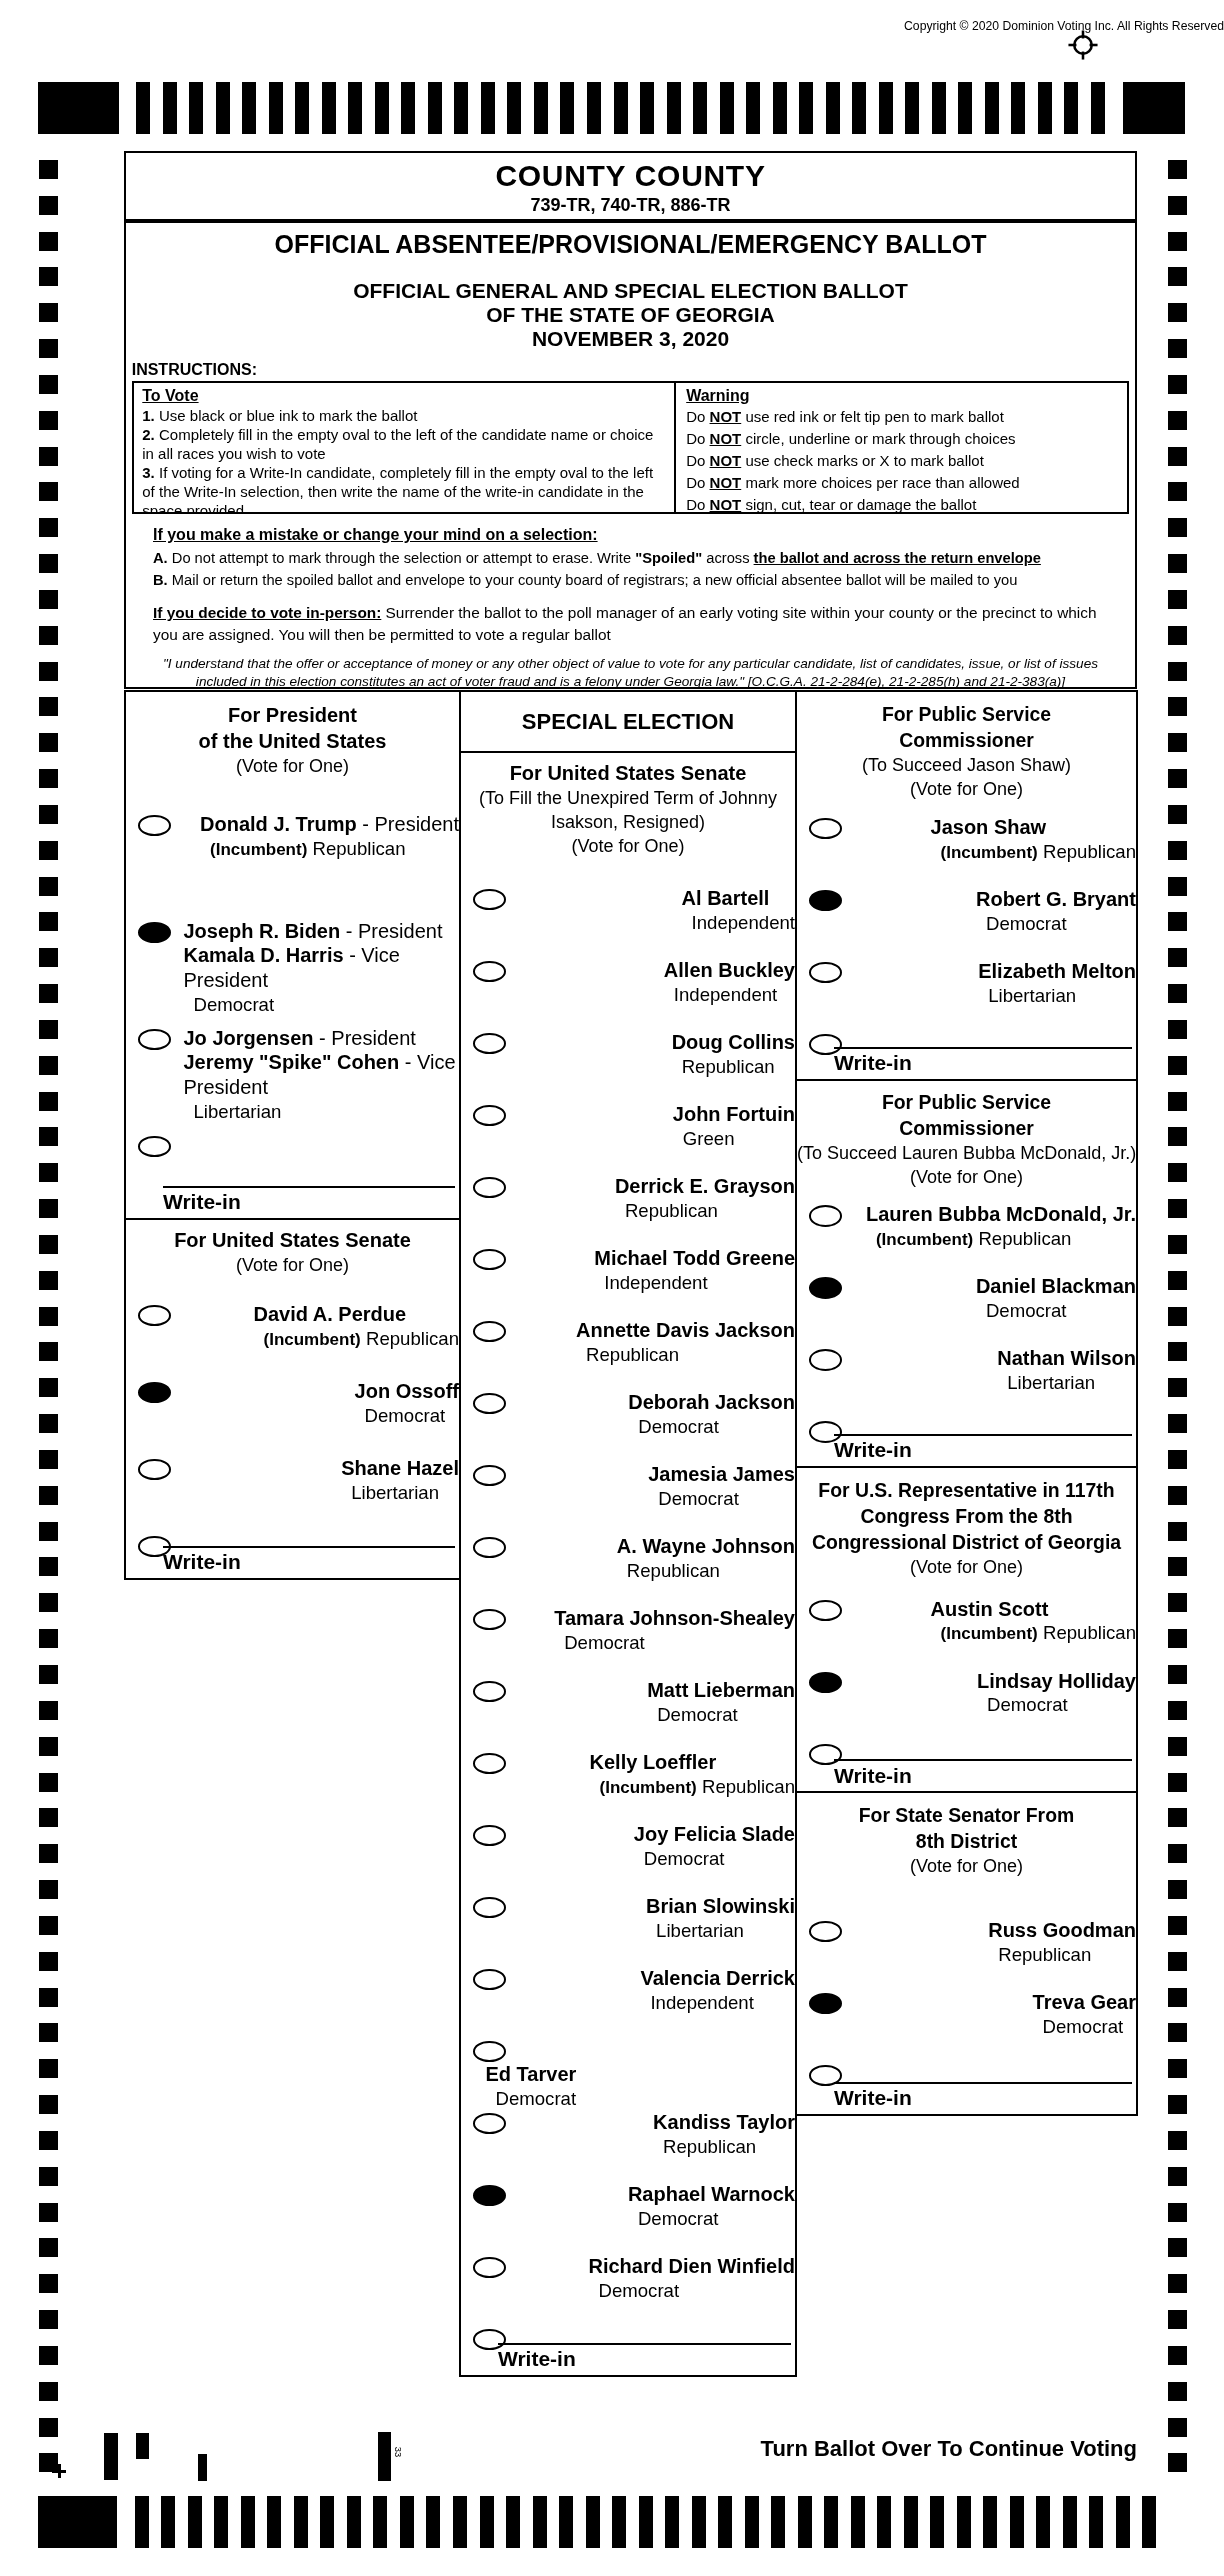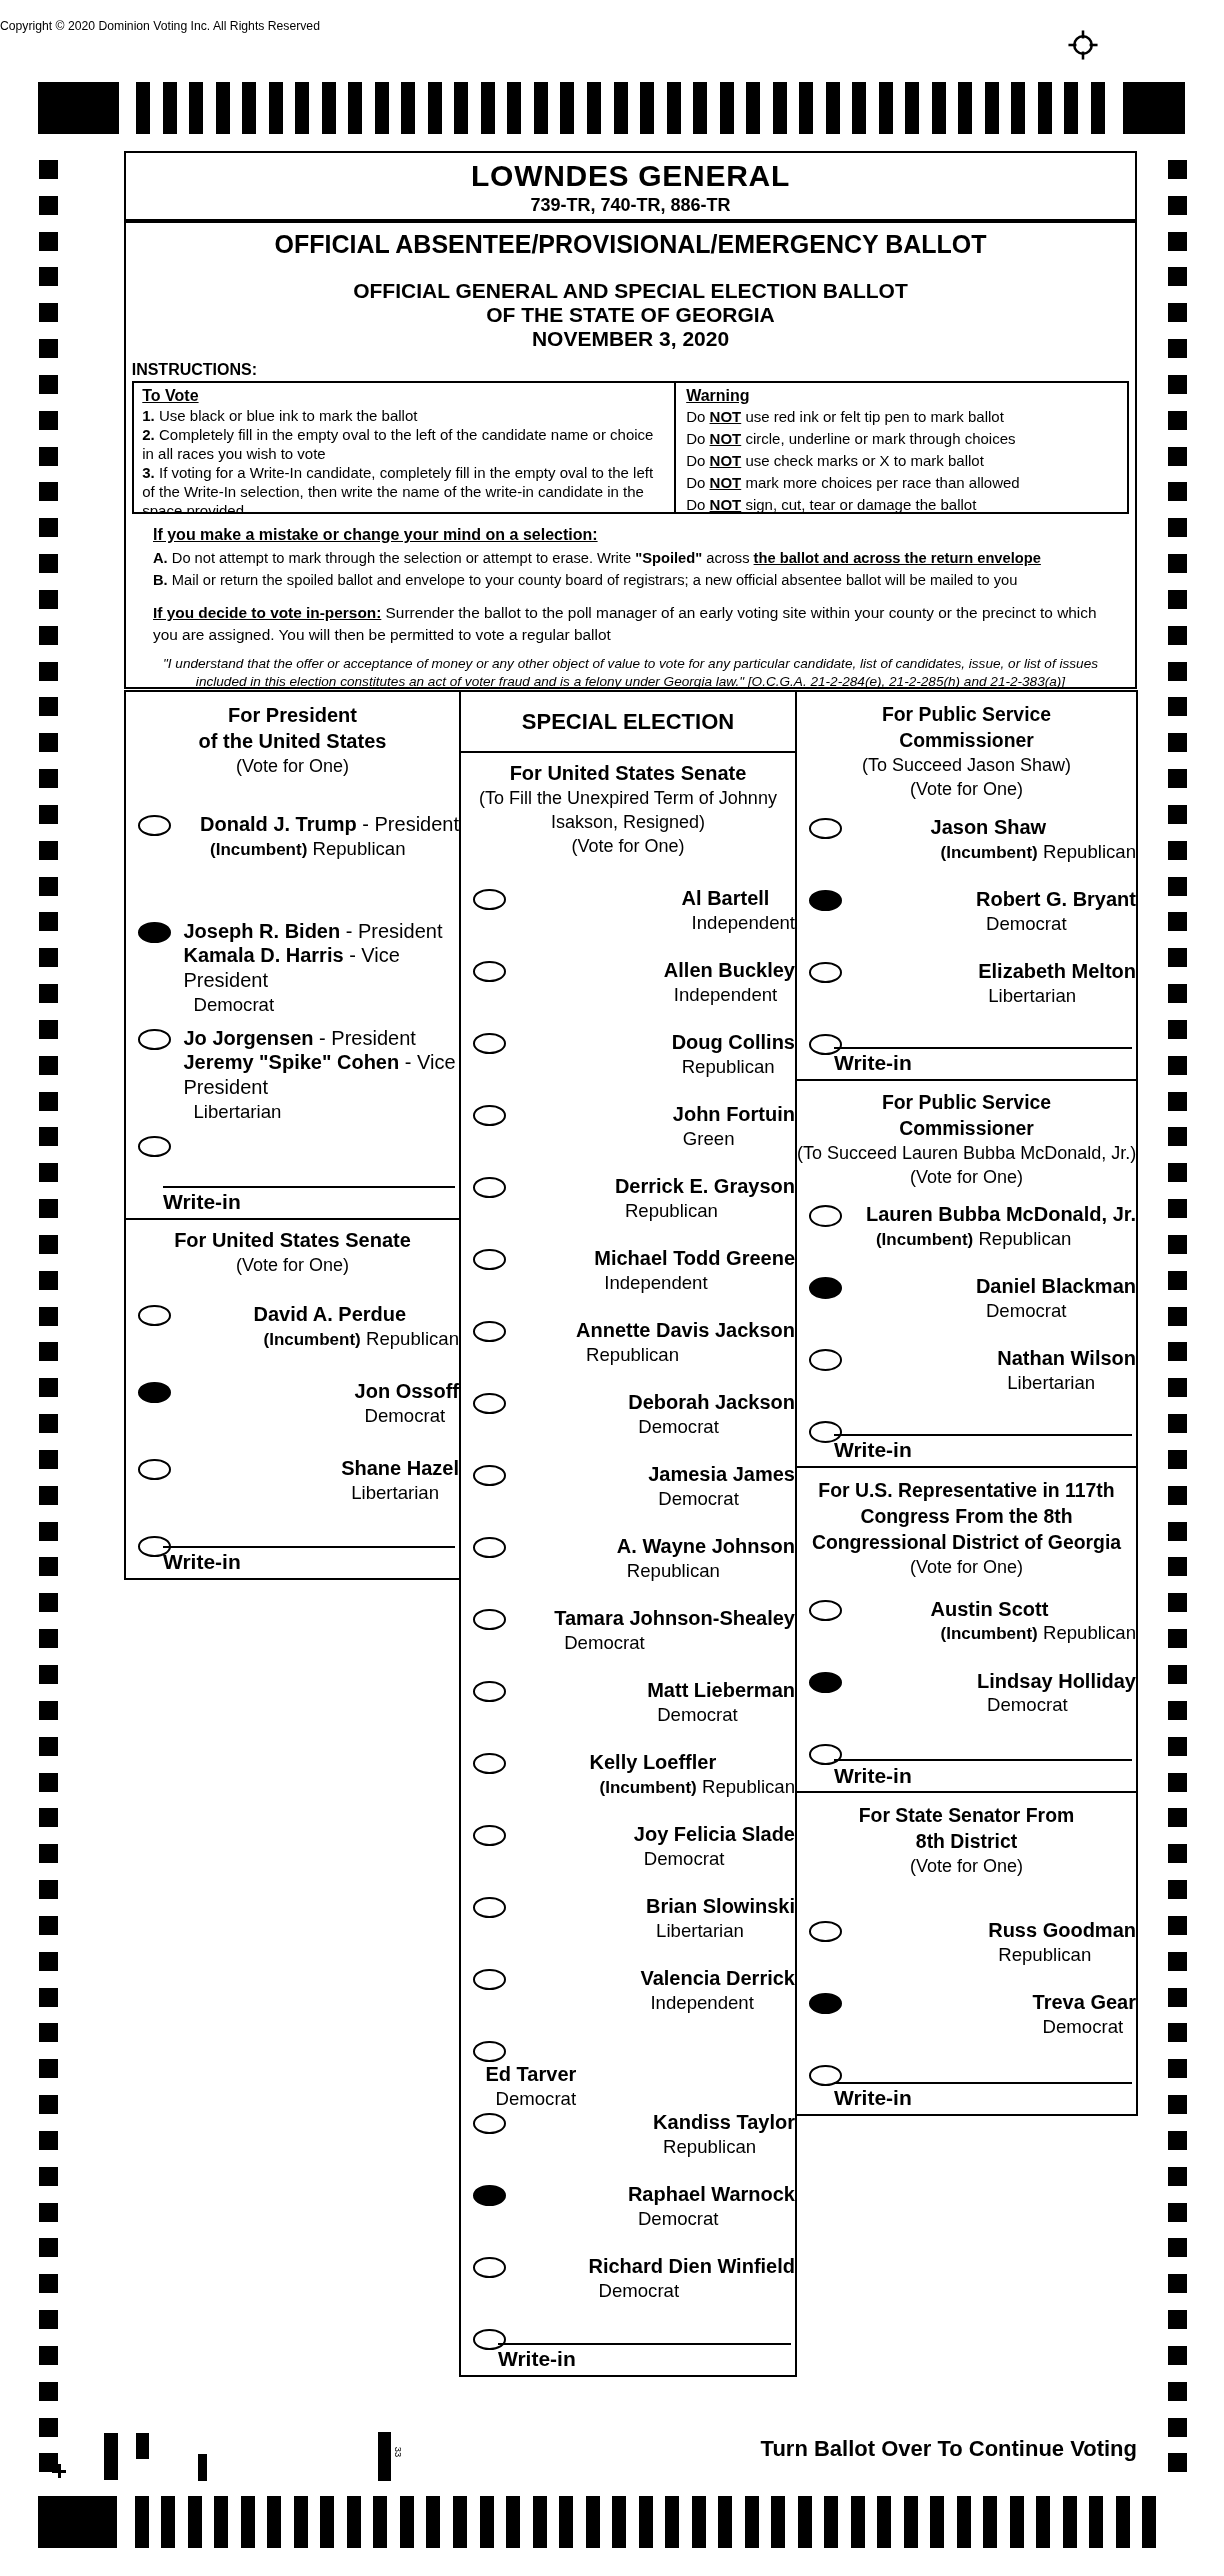--- a/index.html
+++ b/index.html
@@ -1,18 +1,18 @@
 <!DOCTYPE html>
 <html style="font-size:11.5px"><head>
 <meta charset="utf-8">
 <style>
   html,body{margin:0;padding:0;background:#888;}
   .page{position:relative;width:1224px;height:2576px;background:#fff;
         font-family:"Liberation Sans",sans-serif;color:#000;overflow:hidden;}
-  .copyright{position:absolute;top:18.6px;left:0;right:6px;text-align:left;font-size:12.2px;}
+  .copyright{position:absolute;top:18.6px;left:0;right:0;text-align:right;font-size:12.2px;}
   .crosshair{position:absolute;left:1067px;top:29px;width:32px;height:32px;}
   .mark{position:absolute;background:#000;}
   
   .county-box{position:absolute;left:124px;top:151px;width:1013px;height:72px;
               border:2.9px solid #000;box-sizing:border-box;text-align:center;}
   .county{font-size:30px;font-weight:bold;margin-top:5.7px;letter-spacing:0.7px;}
   .precincts{font-size:18px;font-weight:bold;margin-top:2.2px;}
   
   .main-box{position:absolute;left:124px;top:219px;width:1013px;height:470px;
             border:2.9px solid #000;box-sizing:border-box;overflow:hidden;}
@@ -285,21 +285,21 @@
       <div class="mark" style="left: 1168px; top: 2346px; width: 18.6px; height: 18.6px;"></div>
       <div class="mark" style="left: 39px; top: 2382px; width: 18.6px; height: 18.6px;"></div>
       <div class="mark" style="left: 1168px; top: 2382px; width: 18.6px; height: 18.6px;"></div>
       <div class="mark" style="left: 39px; top: 2418px; width: 18.6px; height: 18.6px;"></div>
       <div class="mark" style="left: 1168px; top: 2418px; width: 18.6px; height: 18.6px;"></div>
       <div class="mark" style="left: 39px; top: 2453px; width: 18.6px; height: 18.6px;"></div>
       <div class="mark" style="left: 1168px; top: 2453px; width: 18.6px; height: 18.6px;"></div>
     </div>
 
   <div class="county-box">
-    <div class="county">LOWNDES GENERAL</div>
+    <div class="county">COUNTY COUNTY</div>
     <div class="precincts">739-TR, 740-TR, 886-TR</div>
   </div>
 
   <div class="main-box">
     <div class="ballot-type">OFFICIAL ABSENTEE/PROVISIONAL/EMERGENCY BALLOT</div>
     <div class="eline first">OFFICIAL GENERAL AND SPECIAL ELECTION BALLOT</div>
     <div class="eline">OF THE STATE OF GEORGIA</div>
     <div class="eline">NOVEMBER 3, 2020</div>
     <div class="instr-label">INSTRUCTIONS:</div>
 

